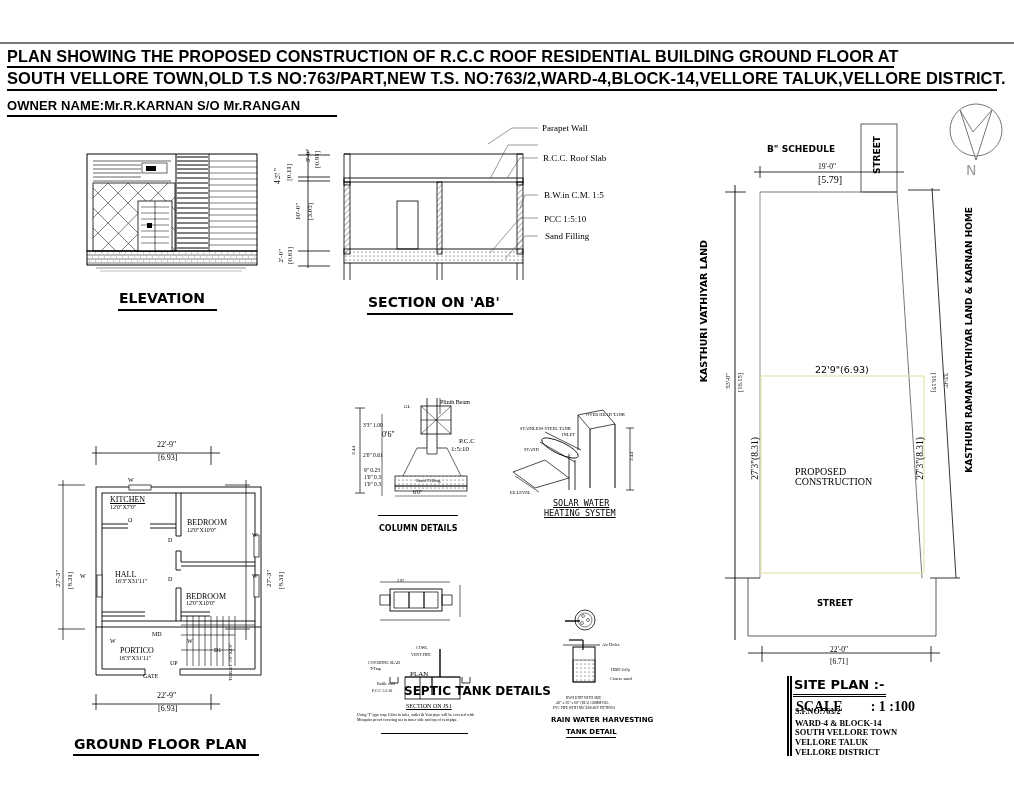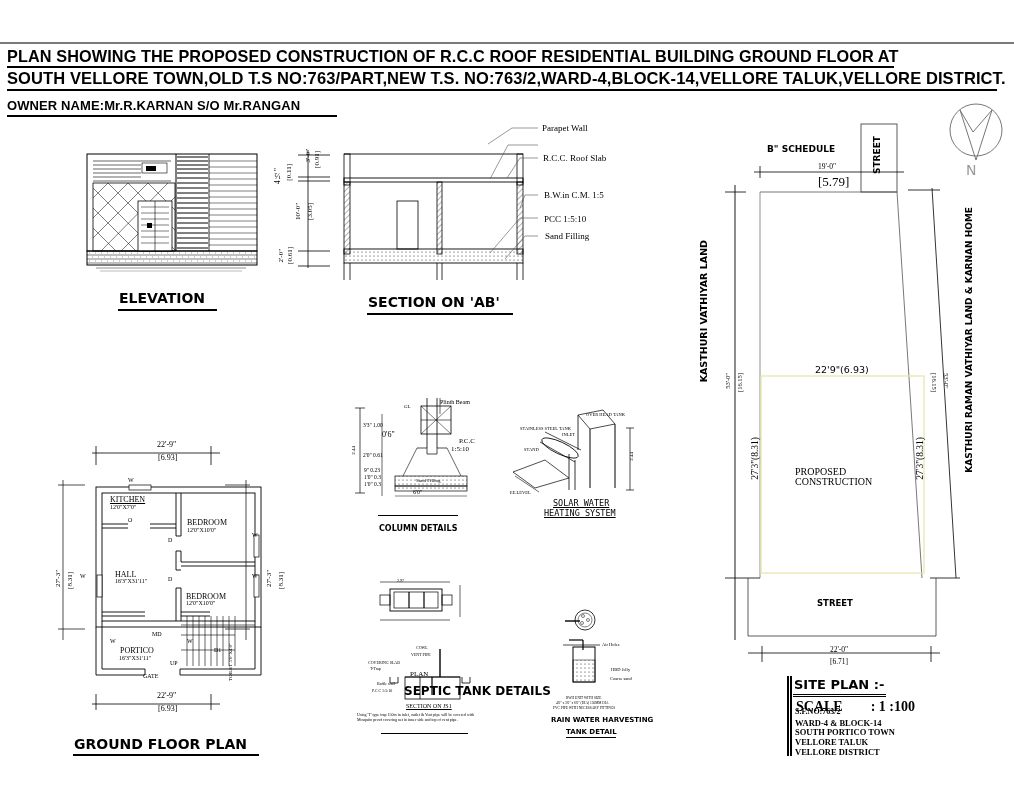--- a/index.html
+++ b/index.html
@@ -456,21 +456,21 @@
 
   <polyline points="58,478 58,536 246,536 246,478" fill="none" stroke="#333" stroke-width="0.8"></polyline>
 
   <line x1="58" y1="553" x2="250" y2="553" stroke="#000" stroke-width="0.8"></line>
   <line x1="72" y1="546" x2="72" y2="562" stroke="#000" stroke-width="0.8"></line>
   <line x1="241" y1="546" x2="241" y2="562" stroke="#000" stroke-width="0.8"></line>
 </svg>
 <div class="abs" style="left:966px;top:162px;font-family:'DejaVu Sans',sans-serif;font-size:14px;color:#999;">N</div>
 <div class="abs heading" style="left:767px;top:144px;font-size:9px;">B" SCHEDULE</div>
 <div class="abs small" style="left:818px;top:162px;font-size:7.5px;">19'-0"</div>
-<div class="abs small" style="left:818px;top:174px;font-size:13px;">[5.79]</div>
+<div class="abs small" style="left:818px;top:174px;font-size:10px;">[5.79]</div>
 <div class="abs heading vert" style="left:872px;top:136px;font-size:9px;">STREET</div>
 <div class="abs heading vert" style="left:698px;top:240px;font-size:9.5px;">KASTHURI VATHIYAR LAND</div>
 <div class="abs small vert" style="left:724px;top:373px;font-size:6.5px;">53'-0"</div>
 <div class="abs small vert" style="left:736px;top:373px;font-size:6.5px;">[16.15]</div>
 <div class="abs small vert" style="left:931px;top:373px;font-size:6.5px;transform:none;">[16.15]</div>
 <div class="abs small vert" style="left:943px;top:373px;font-size:6.5px;transform:none;">53'-0"</div>
 <div class="abs heading vert" style="left:964px;top:207px;font-size:9px;">KASTHURI RAMAN VATHIYAR LAND &amp; KARNAN HOME</div>
 <div class="abs small" style="left:815px;top:364px;font-size:9.5px;font-family:'DejaVu Sans',sans-serif;">22'9"(6.93)</div>
 <div class="abs small vert" style="left:750px;top:437px;font-size:9.5px;">27'3"(8.31)</div>
 <div class="abs small vert" style="left:915px;top:437px;font-size:9.5px;">27'3"(8.31)</div>
@@ -481,15 +481,15 @@
 <div class="abs small" style="left:830px;top:657px;font-size:7.5px;">[6.71]</div>
 
 <div class="abs" style="left:787px;top:676px;width:1.5px;height:80px;background:#000;"></div>
 <div class="abs" style="left:790px;top:676px;width:1.5px;height:80px;background:#000;"></div>
 <div class="abs heading" style="left:794px;top:677px;font-size:13px;">SITE PLAN :-</div>
 <div class="abs uline" style="left:793px;top:694px;width:93px;height:1px;"></div>
 <div class="abs uline" style="left:793px;top:696px;width:93px;height:1px;"></div>
 <div class="abs serif" style="left:796px;top:699px;font-size:14px;font-weight:bold;white-space:pre;">SCALE        : 1 :100</div>
 <div class="abs serif" style="left:795px;top:707px;font-size:8px;font-weight:bold;">S.F.NO:763/2</div>
 <div class="abs serif" style="left:795px;top:718px;font-size:8.5px;font-weight:bold;">WARD-4 &amp; BLOCK-14</div>
-<div class="abs serif" style="left:795px;top:727px;font-size:8.5px;font-weight:bold;">SOUTH PORTICO TOWN</div>
+<div class="abs serif" style="left:795px;top:727px;font-size:8.5px;font-weight:bold;">SOUTH VELLORE TOWN</div>
 <div class="abs serif" style="left:795px;top:737px;font-size:8.5px;font-weight:bold;">VELLORE TALUK</div>
 <div class="abs serif" style="left:795px;top:747px;font-size:8.5px;font-weight:bold;">VELLORE DISTRICT</div>
 
 </body></html>

